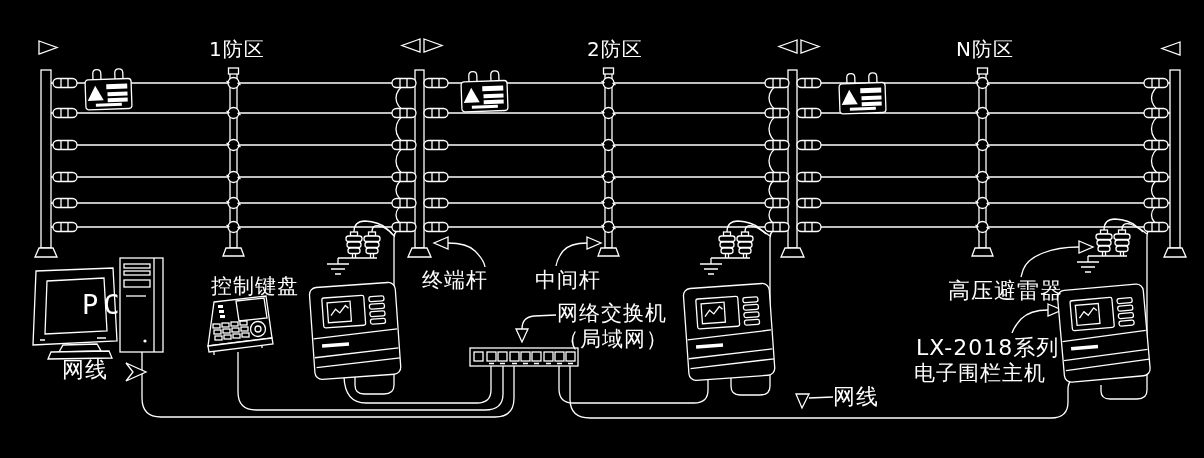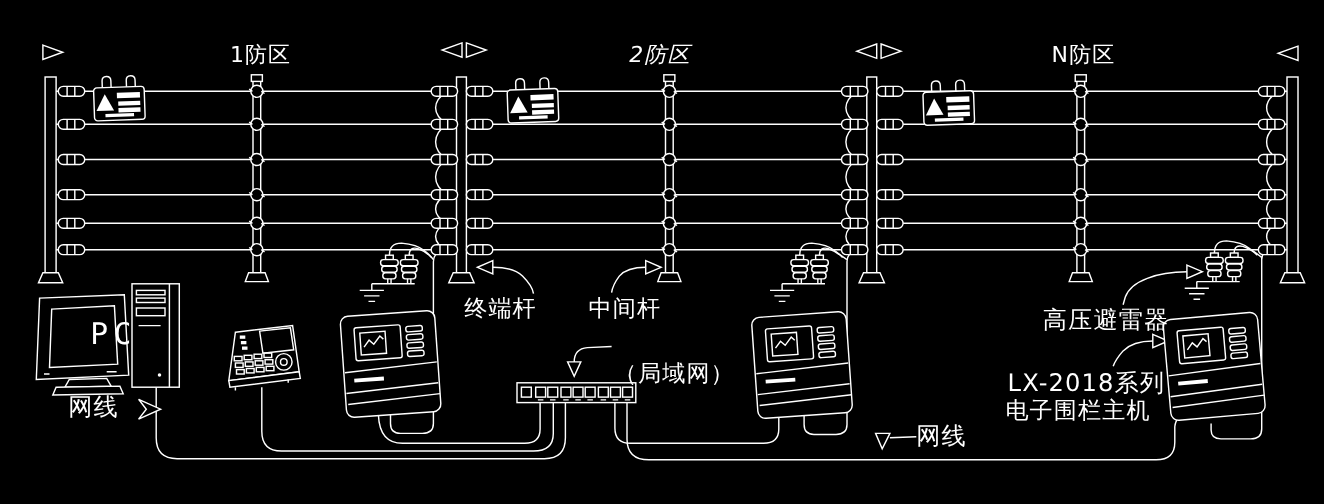--- a/index.html
+++ b/index.html
@@ -306,25 +306,27 @@
 
   <use href="#stack" xlink:href="#stack" transform="translate(354,232)"></use>
   <use href="#stack" xlink:href="#stack" transform="translate(372,232)"></use>
   <use href="#stack" xlink:href="#stack" transform="translate(727,232)"></use>
   <use href="#stack" xlink:href="#stack" transform="translate(745,232)"></use>
   <use href="#stack" xlink:href="#stack" transform="translate(1104,230)"></use>
   <use href="#stack" xlink:href="#stack" transform="translate(1122,230)"></use>
 </svg>
 
 <div class="lbl z" style="left:209px;top:36px;">1防区</div>
-<div class="lbl z" style="left:572px;top:36px;font-style:italic;">2防区</div>
+<div class="lbl z" style="left:587px;top:36px;">2防区</div>
 <div class="lbl z" style="left:956px;top:36px;text-align:center;">N防区</div>
 
 <div class="lbl pc" style="left:58px;top:289px;margin-left:24px;">PC</div>
 <div class="lbl b" style="left:62px;top:355px;">网线</div>
+<div class="lbl m" style="left:211px;top:272px;">控制键盘</div>
 <div class="lbl m" style="left:422px;top:266px;">终端杆</div>
 <div class="lbl m" style="left:535px;top:266px;">中间杆</div>
+<div class="lbl m" style="left:557px;top:299px;">网络交换机</div>
 <div class="lbl b" style="left:948px;top:276px;">高压避雷器</div>
 <div class="lbl m" style="left:558px;top:325px;">（局域网）</div>
 <div class="lbl b" style="left:916px;top:333px;text-align:center;">LX-2018系列</div>
 <div class="lbl m" style="left:914px;top:359px;text-align:center;">电子围栏主机</div>
 <div class="lbl b" style="left:833px;top:382px;">网线</div>
 </div>
 
 </body></html>

